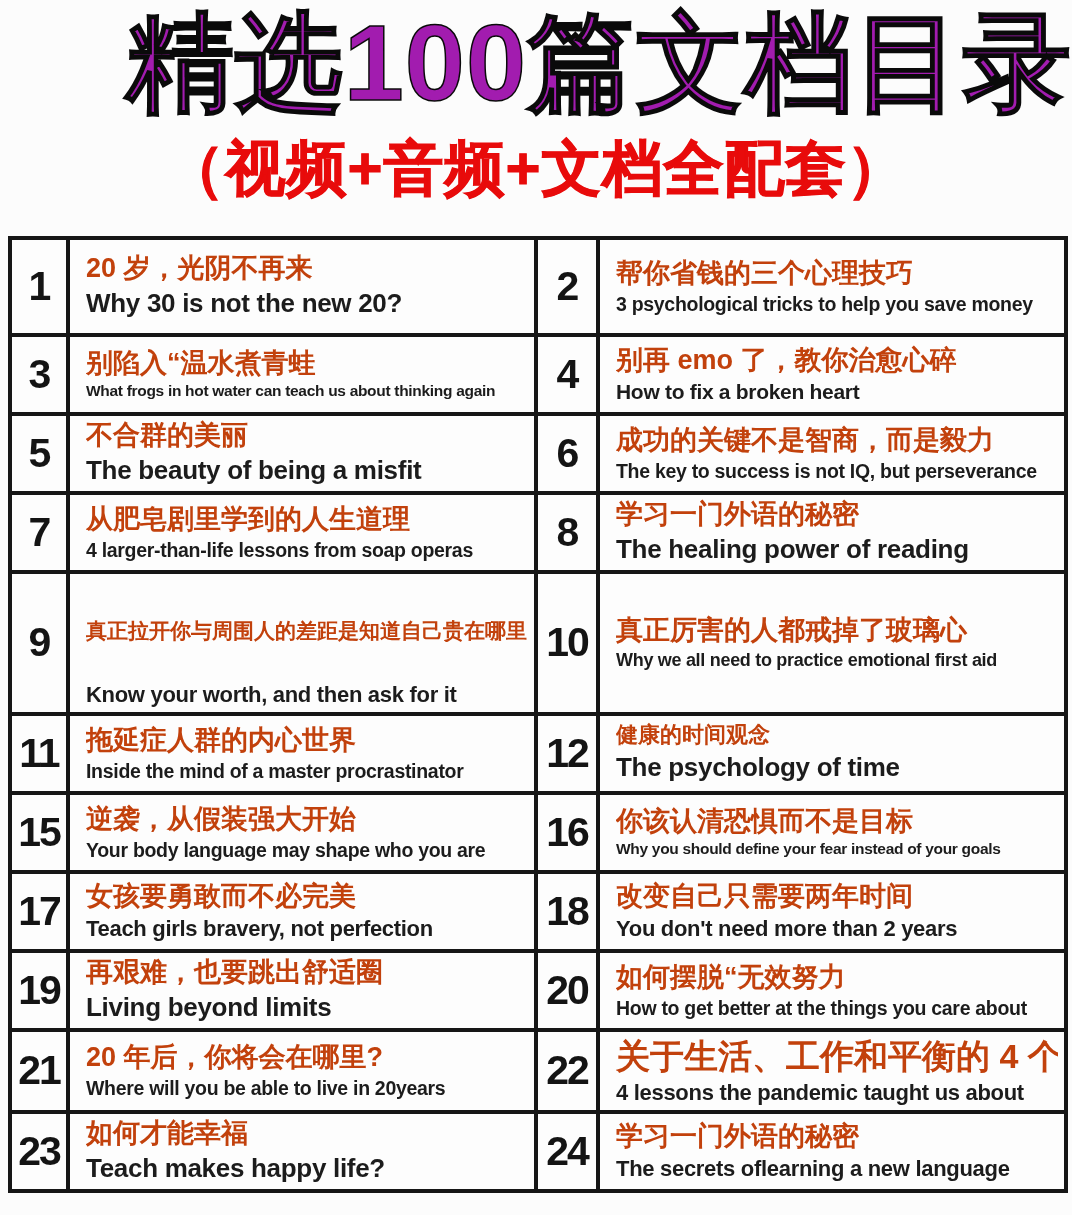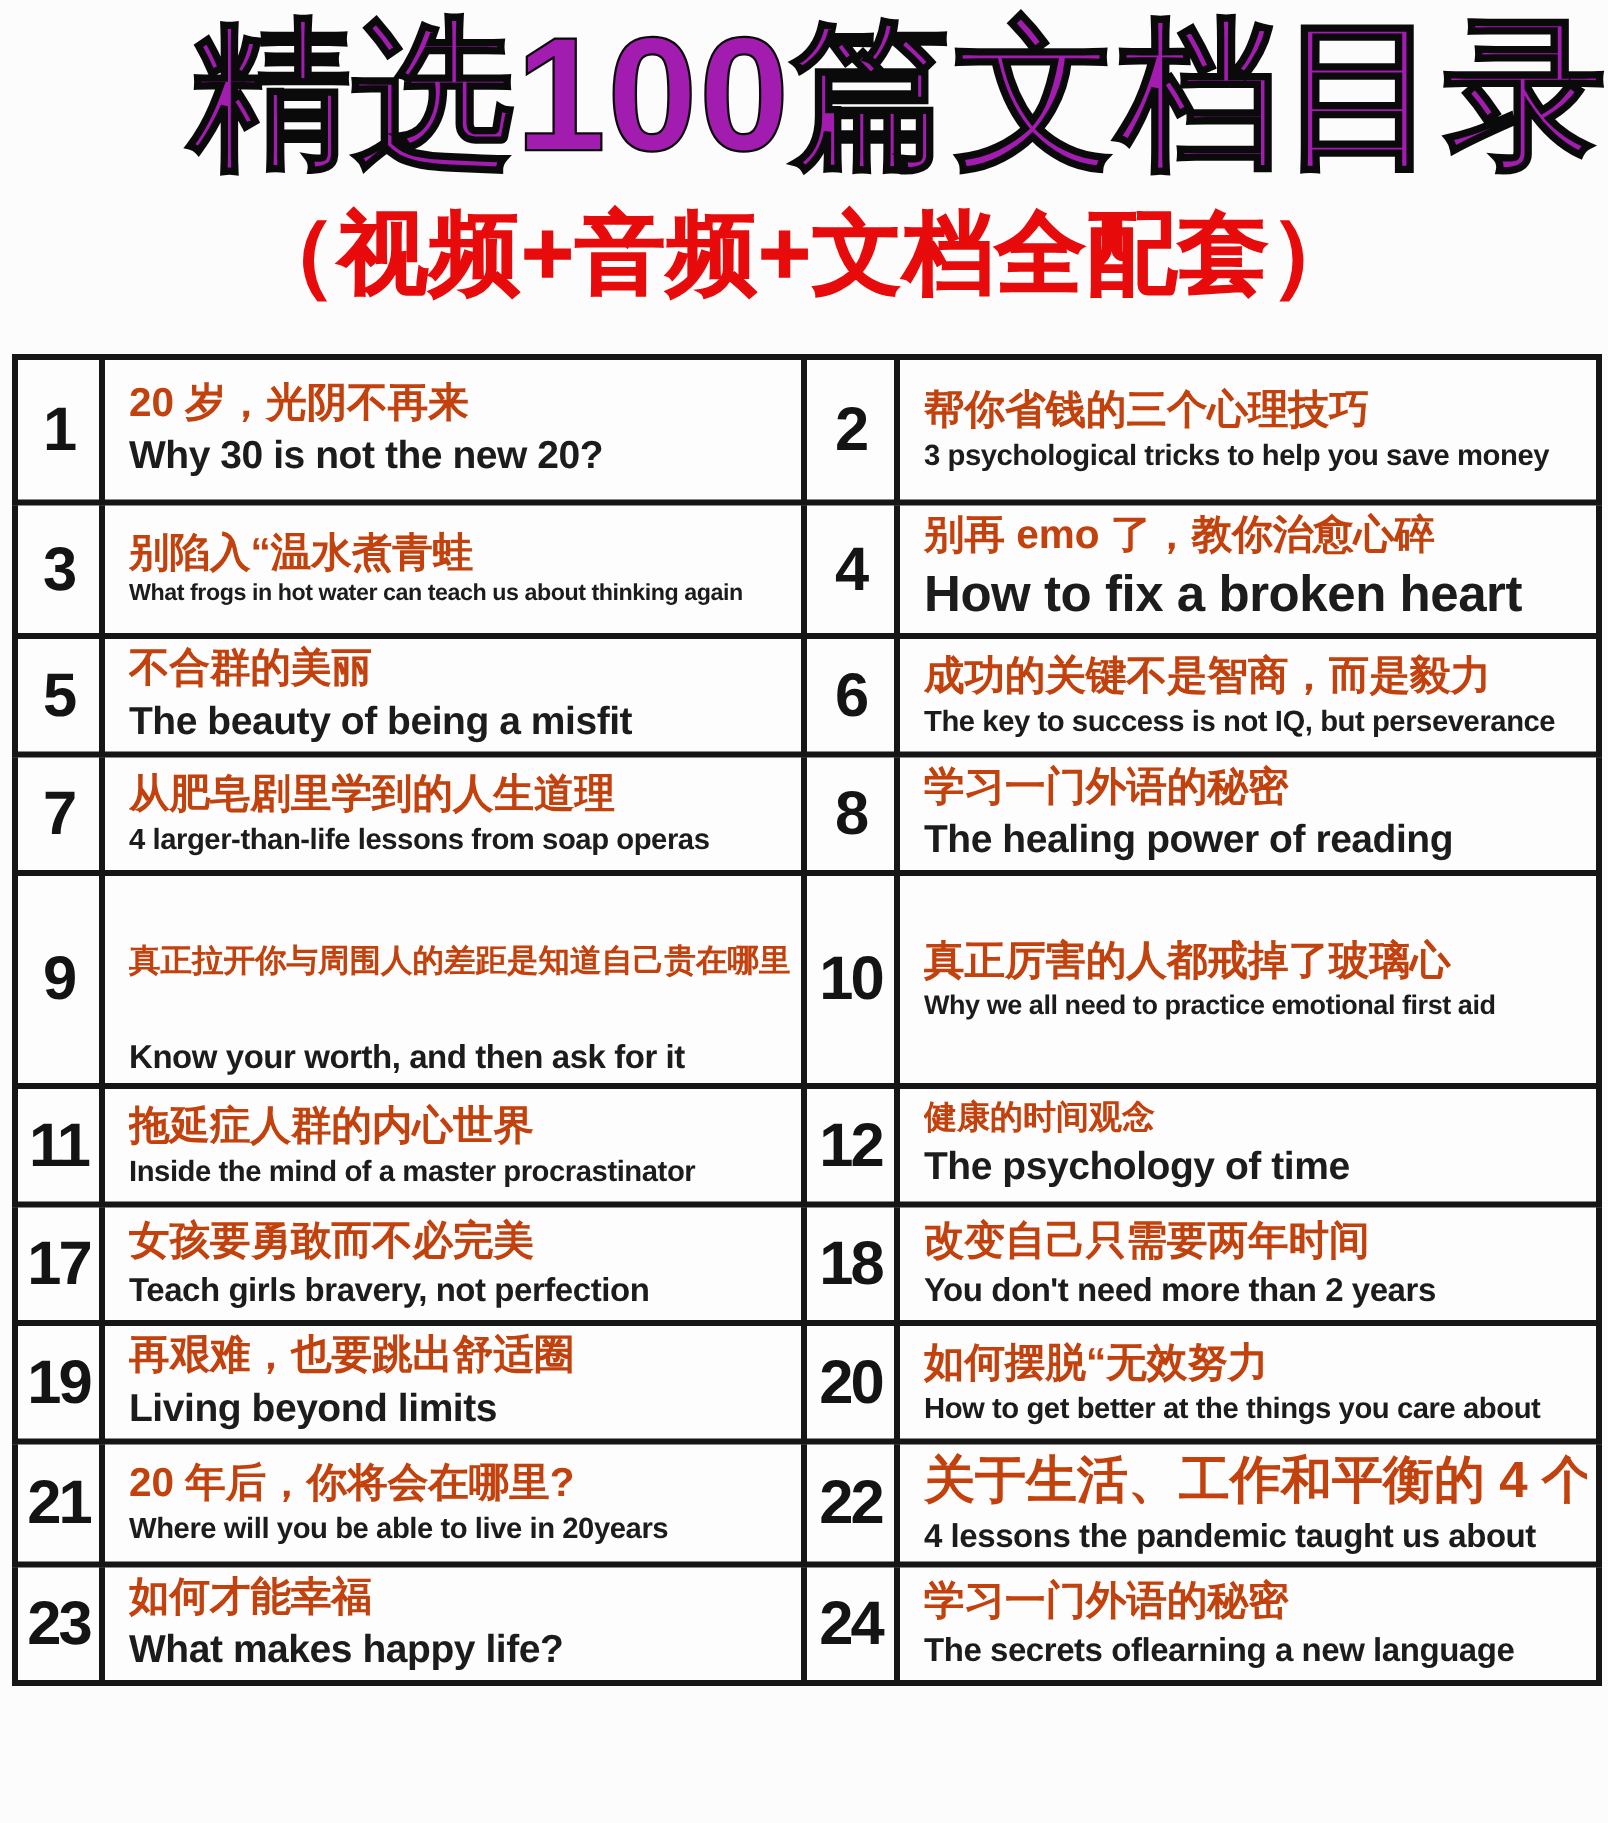--- a/index.html
+++ b/index.html
@@ -101,21 +101,21 @@
         </tr>
         <tr>
           <td class="num">3</td>
           <td class="txt">
             <div class="zh" style="font-size: 27px;">别陷入“温水煮青蛙</div>
             <div class="en" style="font-size: 15.5px;">What frogs in hot water can teach us about thinking again</div>
           </td>
           <td class="num">4</td>
           <td class="txt">
             <div class="zh" style="font-size: 27px;">别再 emo 了，教你治愈心碎</div>
-            <div class="en" style="font-size: 34px;">How to fix a broken heart</div>
+            <div class="en" style="font-size: 21px;">How to fix a broken heart</div>
           </td>
         </tr>
         <tr>
           <td class="num">5</td>
           <td class="txt">
             <div class="zh" style="font-size: 27px;">不合群的美丽</div>
             <div class="en" style="font-size: 26px;">The beauty of being a misfit</div>
           </td>
           <td class="num">6</td>
           <td class="txt">
@@ -153,20 +153,32 @@
             <div class="zh" style="font-size: 27px;">拖延症人群的内心世界</div>
             <div class="en" style="font-size: 19.5px;">Inside the mind of a master procrastinator</div>
           </td>
           <td class="num">12</td>
           <td class="txt">
             <div class="zh" style="font-size: 22px;">健康的时间观念</div>
             <div class="en" style="font-size: 26px;">The psychology of time</div>
           </td>
         </tr>
         <tr>
+          <td class="num">15</td>
+          <td class="txt">
+            <div class="zh" style="font-size: 27px;">逆袭，从假装强大开始</div>
+            <div class="en" style="font-size: 19.5px;">Your body language may shape who you are</div>
+          </td>
+          <td class="num">16</td>
+          <td class="txt">
+            <div class="zh" style="font-size: 27px;">你该认清恐惧而不是目标</div>
+            <div class="en" style="font-size: 15.5px;">Why you should define your fear instead of your goals</div>
+          </td>
+        </tr>
+        <tr>
           <td class="num">17</td>
           <td class="txt">
             <div class="zh" style="font-size: 27px;">女孩要勇敢而不必完美</div>
             <div class="en" style="font-size: 22px;">Teach girls bravery, not perfection</div>
           </td>
           <td class="num">18</td>
           <td class="txt">
             <div class="zh" style="font-size: 27px;">改变自己只需要两年时间</div>
             <div class="en" style="font-size: 22px;">You don't need more than 2 years</div>
           </td>
@@ -192,21 +204,21 @@
           <td class="num">22</td>
           <td class="txt">
             <div class="zh" style="font-size: 34px;">关于生活、工作和平衡的 4 个教训</div>
             <div class="en" style="font-size: 22px;">4 lessons the pandemic taught us about</div>
           </td>
         </tr>
         <tr>
           <td class="num">23</td>
           <td class="txt">
             <div class="zh" style="font-size: 27px;">如何才能幸福</div>
-            <div class="en" style="font-size: 26px;">What makes happy life?</div>
+            <div class="en" style="font-size: 26px;">Teach makes happy life?</div>
           </td>
           <td class="num">24</td>
           <td class="txt">
             <div class="zh" style="font-size: 27px;">学习一门外语的秘密</div>
             <div class="en" style="font-size: 22px;">The secrets oflearning a new language</div>
           </td>
         </tr>
       </tbody>
   </table>
 </div>

